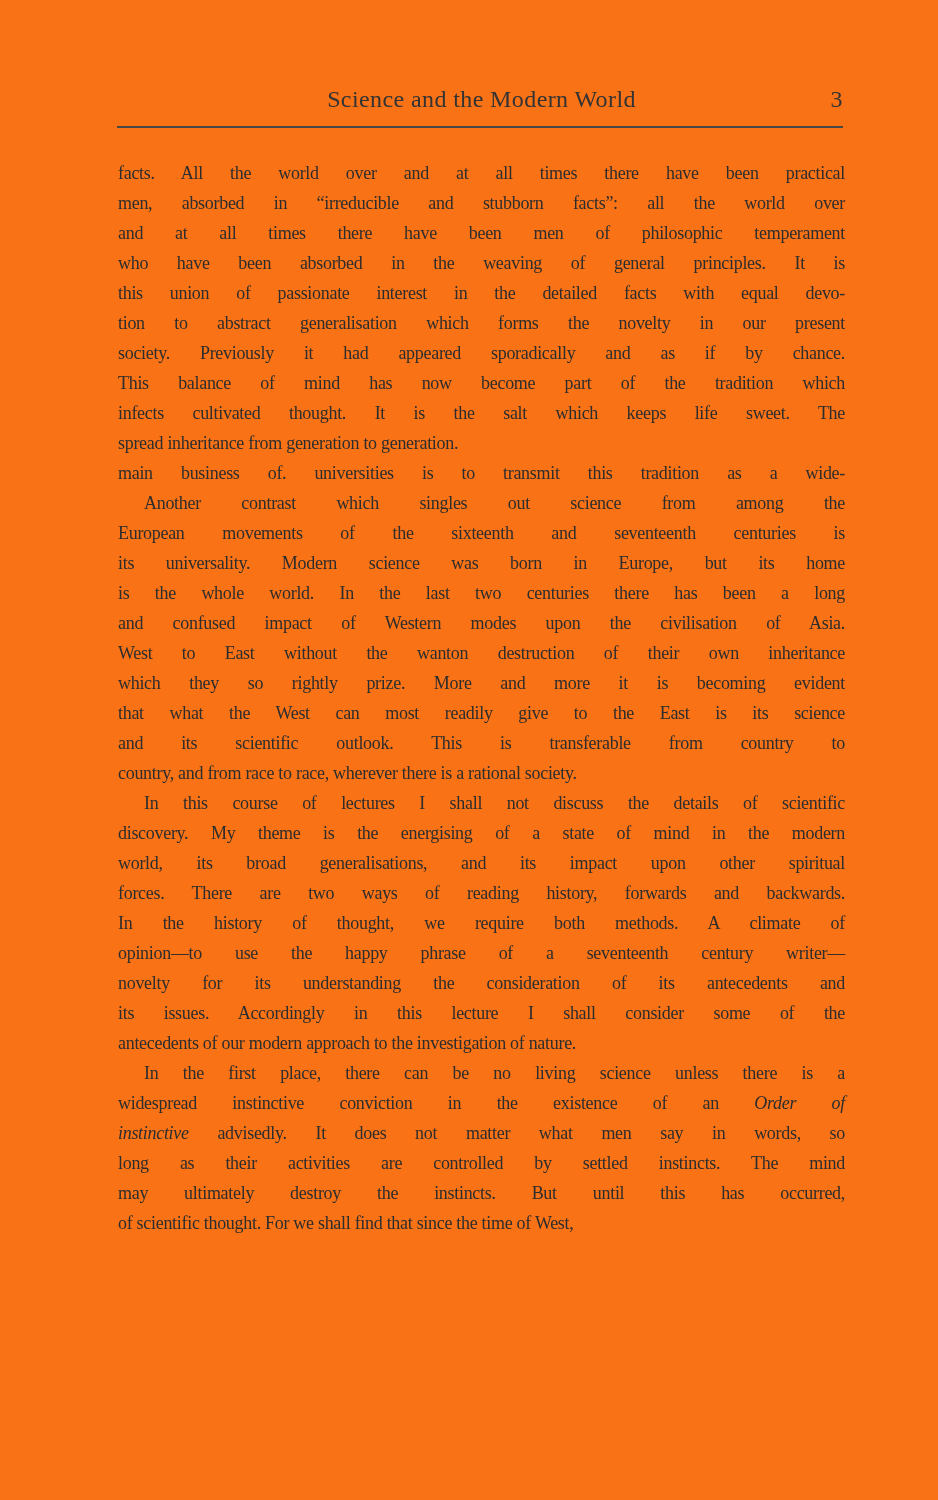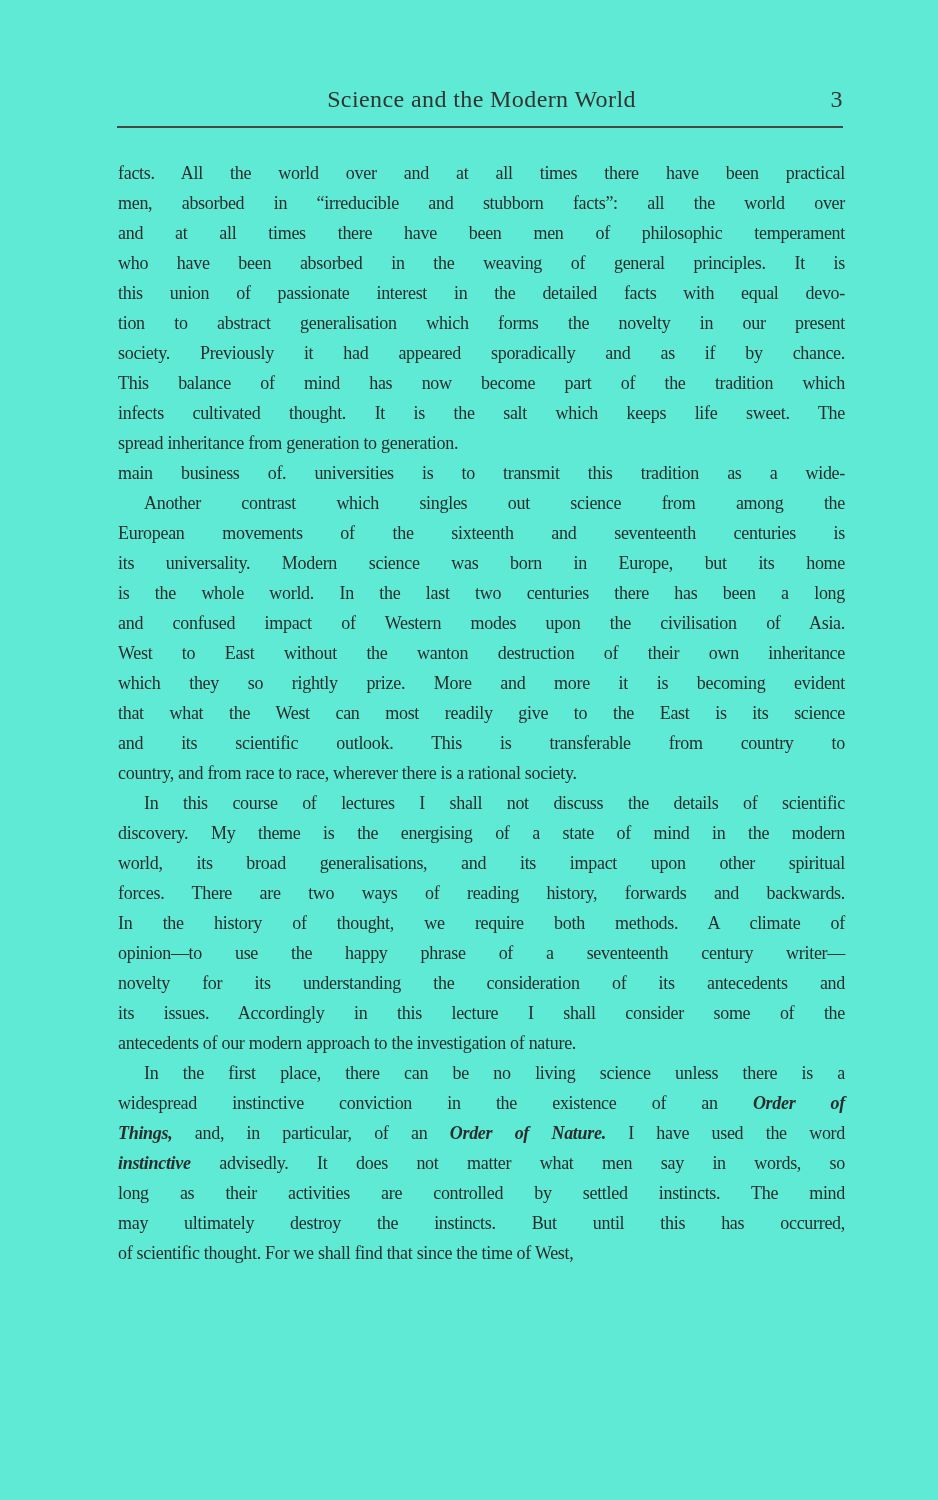--- a/index.html
+++ b/index.html
@@ -11,21 +11,21 @@
     width: 938px;
     height: 1500px;
     position: relative;
     font-family: "Liberation Serif", serif;
     color: #2d2d2d;
     overflow: hidden;
   }
   .sheet {
     position: absolute;
     inset: 0;
-    background: #5eead4;
+    background: #f97316;
   }
   .running-header {
     position: absolute;
     left: 118px;
     width: 727px;
     top: 86px;
     height: 34px;
     font-size: 24px;
     letter-spacing: 0.4px;
   }
@@ -62,21 +62,21 @@
     text-align: justify;
     text-align-last: justify;
     white-space: normal;
   }
   .line.last {
     text-align-last: left;
   }
   .line.indent {
     text-indent: 26px;
   }
-  .line i { font-style: italic; font-weight: bold; }
+  .line i { font-style: italic; }
 </style>
 </head>
 <body>
 
 <div class="sheet">
 
   <div class="running-header">
     <span class="running-title">Science and the Modern World</span>
     <span class="page-number">3</span>
   </div>
@@ -116,21 +116,20 @@
         <div class="line">forces. There are two ways of reading history, forwards and backwards.</div>
         <div class="line">In the history of thought, we require both methods. A climate of</div>
         <div class="line">opinion—to use the happy phrase of a seventeenth century writer—</div>
         <div class="line">novelty for its understanding the consideration of its antecedents and</div>
         <div class="line">its issues. Accordingly in this lecture I shall consider some of the</div>
         <div class="line last">antecedents of our modern approach to the investigation of nature.</div>
       </div>
       <div class="para">
         <div class="line indent">In the first place, there can be no living science unless there is a</div>
         <div class="line">widespread instinctive conviction in the existence of an <i>Order of</i></div>
-        <div class="line"><i>Things,</i> and, in particular, of an <i>Order of Nature.</i> I have used the word</div>
         <div class="line"><i>instinctive</i> advisedly. It does not matter what men say in words, so</div>
         <div class="line">long as their activities are controlled by settled instincts. The mind</div>
         <div class="line">may ultimately destroy the instincts. But until this has occurred,</div>
         <div class="line last">of scientific thought. For we shall find that since the time of West,</div>
       </div>
     </div>
 
 </div>
 
 </body></html>

